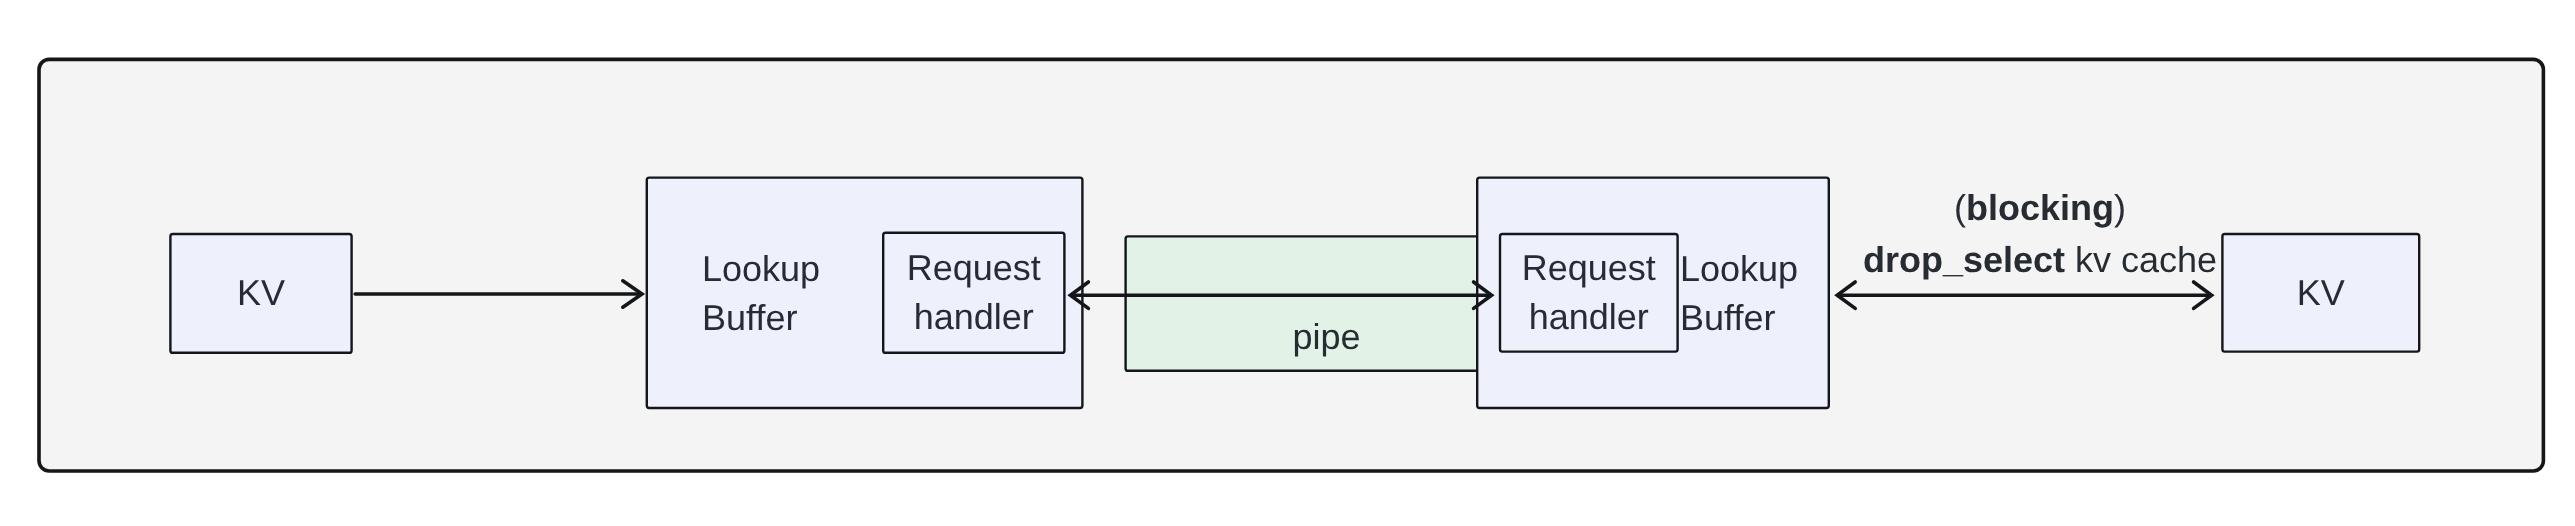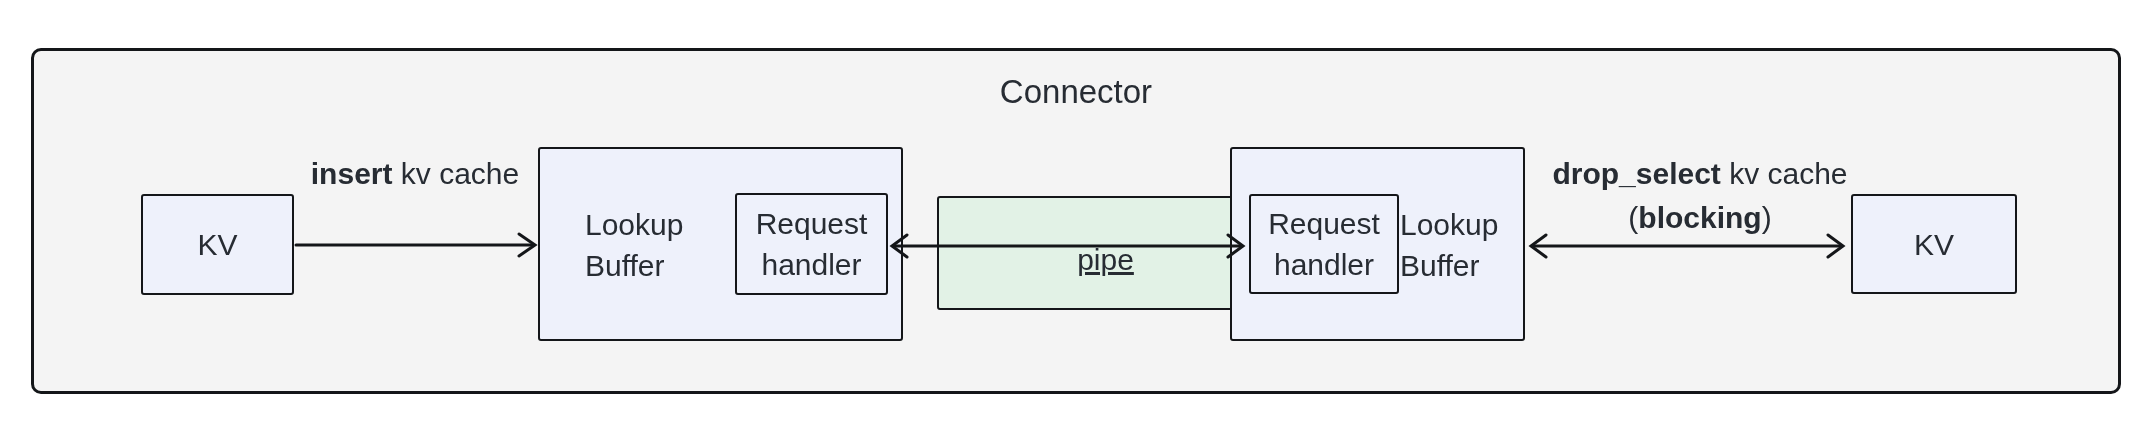--- a/index.html
+++ b/index.html
@@ -51,22 +51,21 @@
   .node span { display: block; white-space: nowrap; }
   .kv-producer   { left: 141px;  top: 194px; width: 153px; height: 101px; }
   .lookup-left   { left: 538px;  top: 147px; width: 365px; height: 194px; }
   .rh-left       { left: 735px;  top: 193px; width: 153px; height: 102px; }
   .pipe {
     left: 937px; top: 196px; width: 337px; height: 114px;
     background: #e2f2e6;
     flex-direction: row;
     align-items: flex-end;
     justify-content: center;
-    padding-bottom: 28px;
-    text-decoration: underline;
+    padding-bottom: 6px;
   }
   .rh-right      { left: 1249px; top: 194px; width: 150px; height: 100px; }
   .lookup-right  { left: 1230px; top: 147px; width: 295px; height: 194px; }
   .kv-consumer   { left: 1851px; top: 194px; width: 166px; height: 100px; }
   .lb-text {
     position: absolute;
     text-align: left;
     font-size: 30px;
     line-height: 41px;
   }
@@ -93,28 +92,26 @@
     z-index: 5;
   }
 </style>
 </head>
 <body>
 
 <div class="canvas">
 
   <div class="container"></div>
 
-  <div class="title">Connector</div>
 
   <div class="node kv-producer">
     <span>KV</span>
   </div>
 
   <div class="edge-label insert-label">
-    <span class="row"><span class="b">insert</span><span> kv cache</span></span>
   </div>
 
   <div class="node lookup-left"></div>
   <div class="lb-text lb-text-left">
     <span>Lookup</span>
     <span>Buffer</span>
   </div>
   <div class="node rh-left">
     <span>Request</span>
     <span>handler</span>
@@ -128,22 +125,22 @@
   <div class="node rh-right">
     <span>Request</span>
     <span>handler</span>
   </div>
   <div class="lb-text lb-text-right">
     <span>Lookup</span>
     <span>Buffer</span>
   </div>
 
   <div class="edge-label drop-label">
+    <span class="row"><span>(</span><span class="b">blocking</span><span>)</span></span>
     <span class="row"><span class="b">drop_select</span><span> kv cache</span></span>
-    <span class="row"><span>(</span><span class="b">blocking</span><span>)</span></span>
   </div>
 
   <div class="node kv-consumer">
     <span>KV</span>
   </div>
 
   <svg class="arrows" viewBox="0 0 2146 438" xmlns="http://www.w3.org/2000/svg">
     <g stroke="#141619" stroke-width="3" fill="none" stroke-linecap="round" stroke-linejoin="miter">
       <g>
         <line x1="296" y1="245" x2="532" y2="245"></line>

